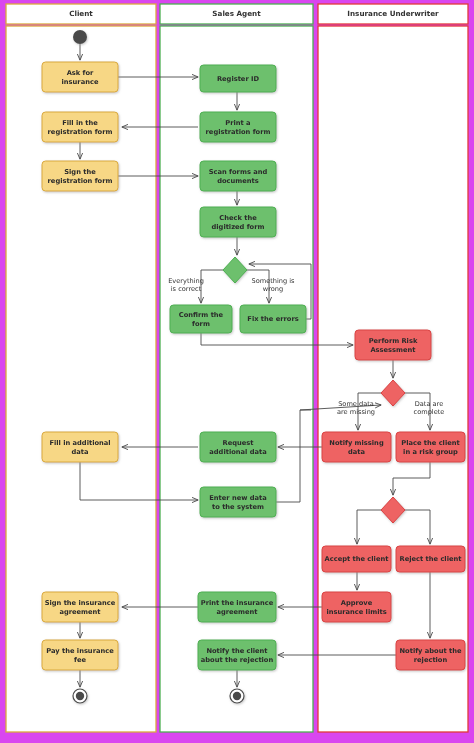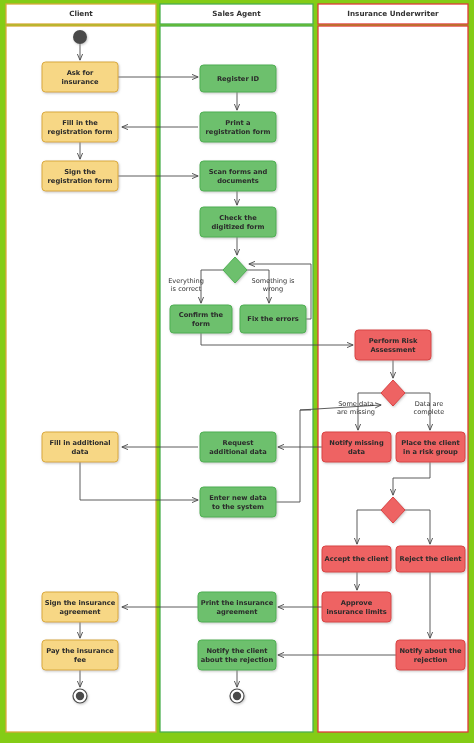--- a/index.html
+++ b/index.html
@@ -1,18 +1,18 @@
 <!DOCTYPE html>
 <html><head>
 <meta charset="utf-8">
 <style>
   html,body{margin:0;padding:0;background:#ffffff;}
   body{width:474px;height:743px;overflow:hidden;
        font-family:"DejaVu Sans","Liberation Sans",sans-serif;}
-  #canvas{position:relative;width:474px;height:743px;background:#84cc16;}
+  #canvas{position:relative;width:474px;height:743px;background:#d946ef;}
   svg{position:absolute;left:0;top:0;}
   .lane-title{font-size:7.2px;font-weight:bold;fill:#333333;text-anchor:middle;
               dominant-baseline:middle;}
   .node-label{font-size:6.7px;font-weight:bold;fill:#2b2b2b;text-anchor:middle;}
   .edge-label{font-size:6.6px;fill:#333333;text-anchor:middle;}
   .edge{stroke:#4a4a4a;stroke-width:0.9;fill:none;}
 </style>
 </head>
 <body>
 

